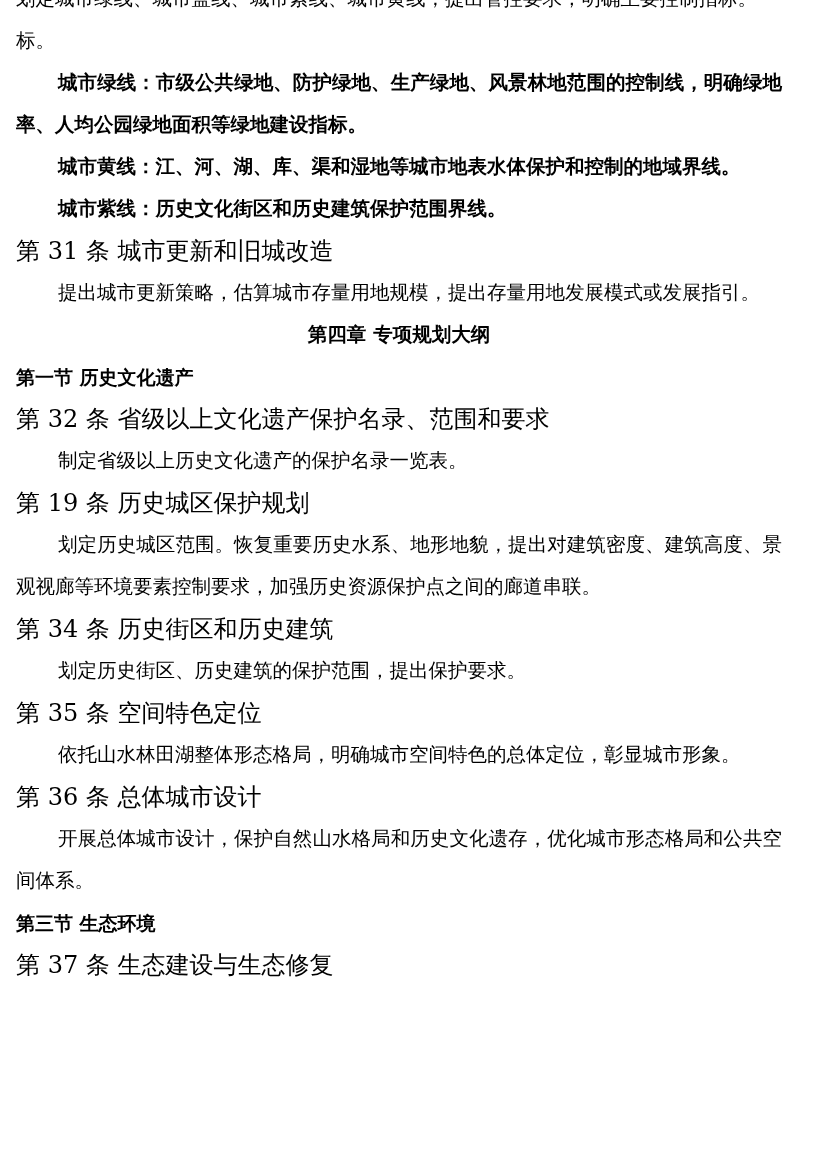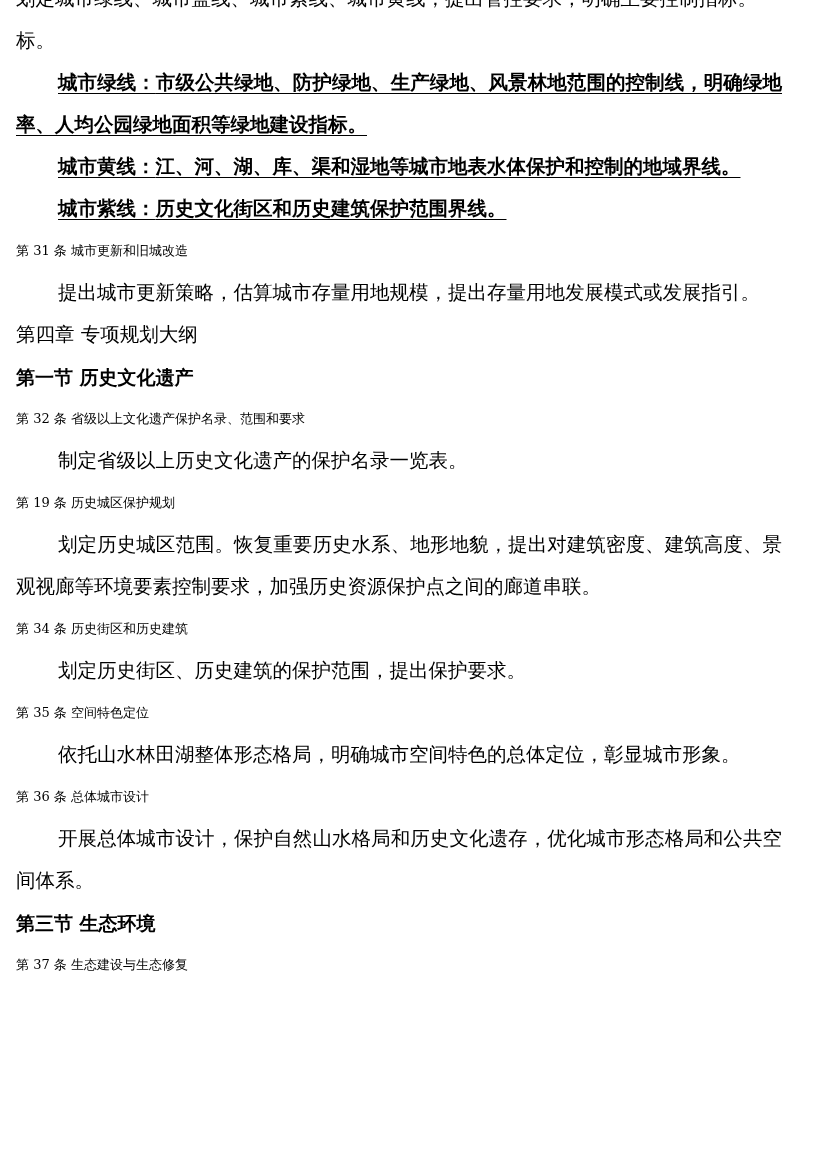--- a/index.html
+++ b/index.html
@@ -30,26 +30,26 @@
     margin: 0;
   }
   .indent2 {
     text-indent: 42px;
   }
   .noindent {
     text-indent: 0;
   }
   .underline-bold {
     font-weight: bold;
-    text-decoration: underline;
     text-underline-offset: 4px;
   }
   .center {
+    text-align: center;
     text-indent: 0;
-    font-weight: normal;
+    font-weight: bold;
   }
   .clip-top {
     height: 20px;
     overflow: hidden;
     position: relative;
   }
   .clip-top .inner {
     position: absolute;
     top: -22px;
     left: 0;
@@ -58,21 +58,21 @@
     line-height: 42px;
     white-space: nowrap;
   }
   .section-head {
     font-weight: bold;
     font-size: 19px;
     line-height: 42px;
     text-indent: 0;
   }
   .art-line {
-    font-size: 13px;
+    font-size: 24px;
     line-height: 42px;
     text-indent: 0;
   }
 </style>
 </head>
 <body>
 
 <div class="page">
 
   <div class="clip-top">

